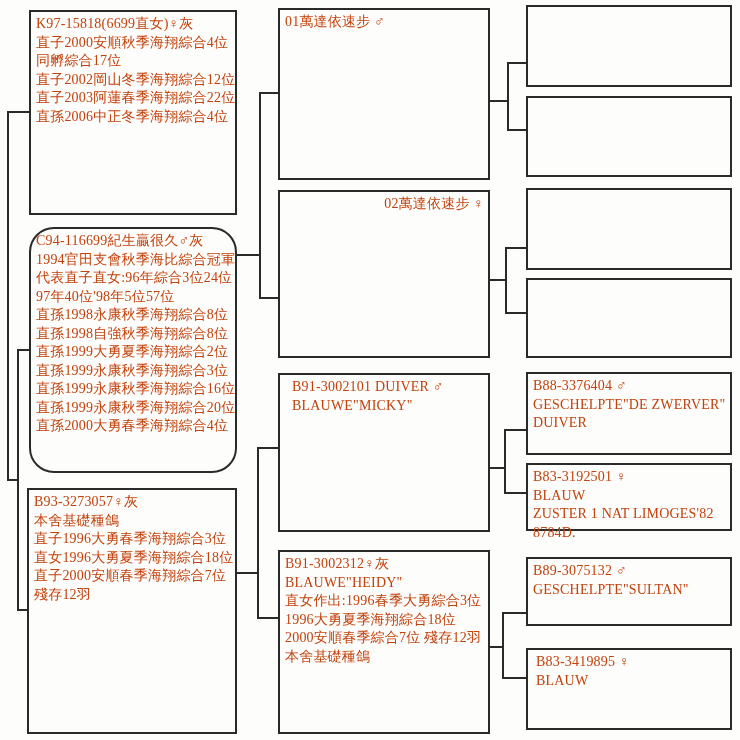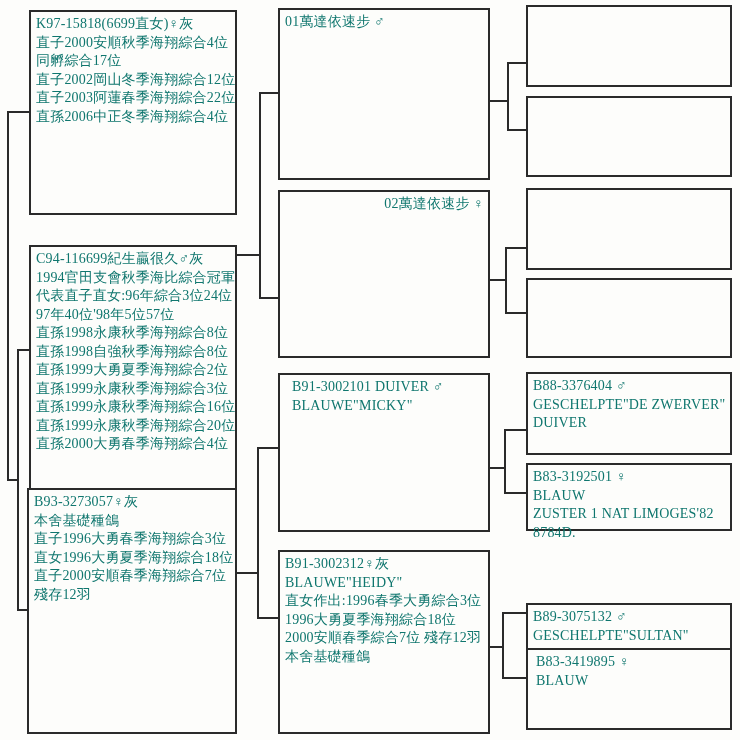--- a/index.html
+++ b/index.html
@@ -1,19 +1,19 @@
 <!DOCTYPE html>
 <html><head>
 <meta charset="utf-8">
 <style>
   html,body{margin:0;padding:0;background:#ffffff;}
   .stage{
     position:relative;width:740px;height:740px;background:#fdfdfb;
     font-family:"Liberation Serif","DejaVu Serif",serif;
-    color:#0f766e;overflow:hidden;
+    color:#c2410c;overflow:hidden;
   }
   .wires{position:absolute;left:0;top:0;}
   .wires polyline{fill:none;stroke:#2a2a2a;stroke-width:2;}
   .box{
     position:absolute;box-sizing:border-box;border:2px solid #2a2a2a;
     background:#fdfdfb;padding:3px 4px 2px 5px;
   }
   .tl{
     font-size:14px;line-height:18.5px;white-space:nowrap;
     letter-spacing:0.2px;
@@ -50,21 +50,21 @@
 
   <div class="box" style="left:29px;top:10px;width:208px;height:205px;">
       <div class="tl">K97-15818(6699直女)♀灰</div>
       <div class="tl">直子2000安順秋季海翔綜合4位</div>
       <div class="tl">同孵綜合17位</div>
       <div class="tl">直子2002岡山冬季海翔綜合12位</div>
       <div class="tl">直子2003阿蓮春季海翔綜合22位</div>
       <div class="tl">直孫2006中正冬季海翔綜合4位</div>
     </div>
 
-  <div class="box" style="left:29px;top:245px;width:208px;height:246px;">
+  <div class="box" style="left:29px;top:227px;width:208px;height:246px;border-radius:25px;">
       <div class="tl">C94-116699紀生贏很久♂灰</div>
       <div class="tl">1994官田支會秋季海比綜合冠軍</div>
       <div class="tl">代表直子直女:96年綜合3位24位</div>
       <div class="tl">97年40位'98年5位57位</div>
       <div class="tl">直孫1998永康秋季海翔綜合8位</div>
       <div class="tl">直孫1998自強秋季海翔綜合8位</div>
       <div class="tl">直孫1999大勇夏季海翔綜合2位</div>
       <div class="tl">直孫1999永康秋季海翔綜合3位</div>
       <div class="tl">直孫1999永康秋季海翔綜合16位</div>
       <div class="tl">直孫1999永康秋季海翔綜合20位</div>
@@ -116,21 +116,21 @@
       <div class="tl">DUIVER</div>
     </div>
 
   <div class="box" style="left:526px;top:463px;width:206px;height:68px;">
       <div class="tl">B83-3192501 ♀</div>
       <div class="tl">BLAUW</div>
       <div class="tl">ZUSTER 1 NAT LIMOGES'82</div>
       <div class="tl">8784D.</div>
     </div>
 
-  <div class="box" style="left:526px;top:557px;width:206px;height:69px;margin-top:46px;">
+  <div class="box" style="left:526px;top:557px;width:206px;height:69px;">
       <div class="tl">B89-3075132 ♂</div>
       <div class="tl">GESCHELPTE"SULTAN"</div>
     </div>
 
   <div class="box" style="left:526px;top:648px;width:206px;height:82px;padding-left:8px;">
       <div class="tl">B83-3419895 ♀</div>
       <div class="tl">BLAUW</div>
     </div>
 
 </div>

